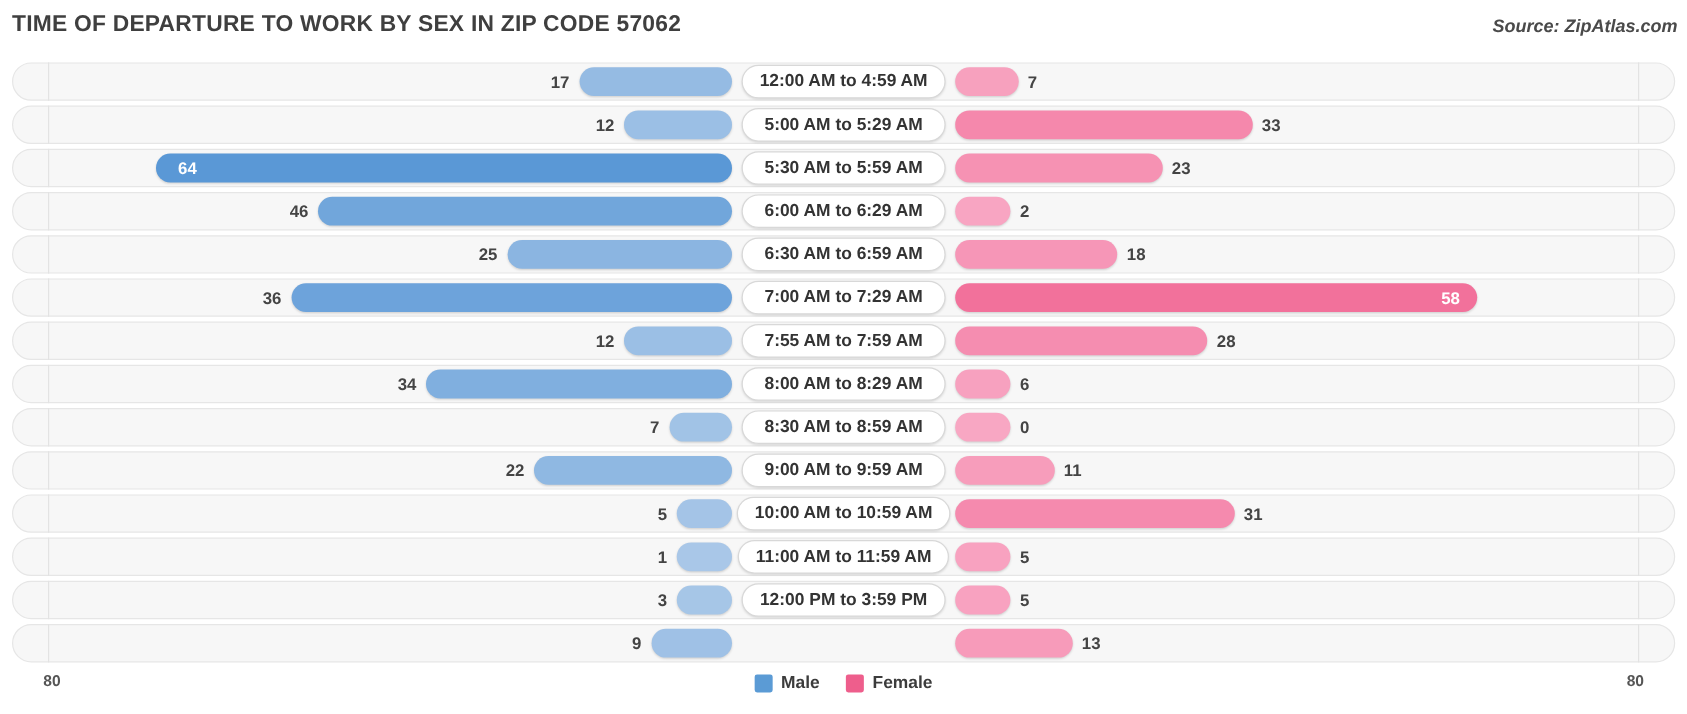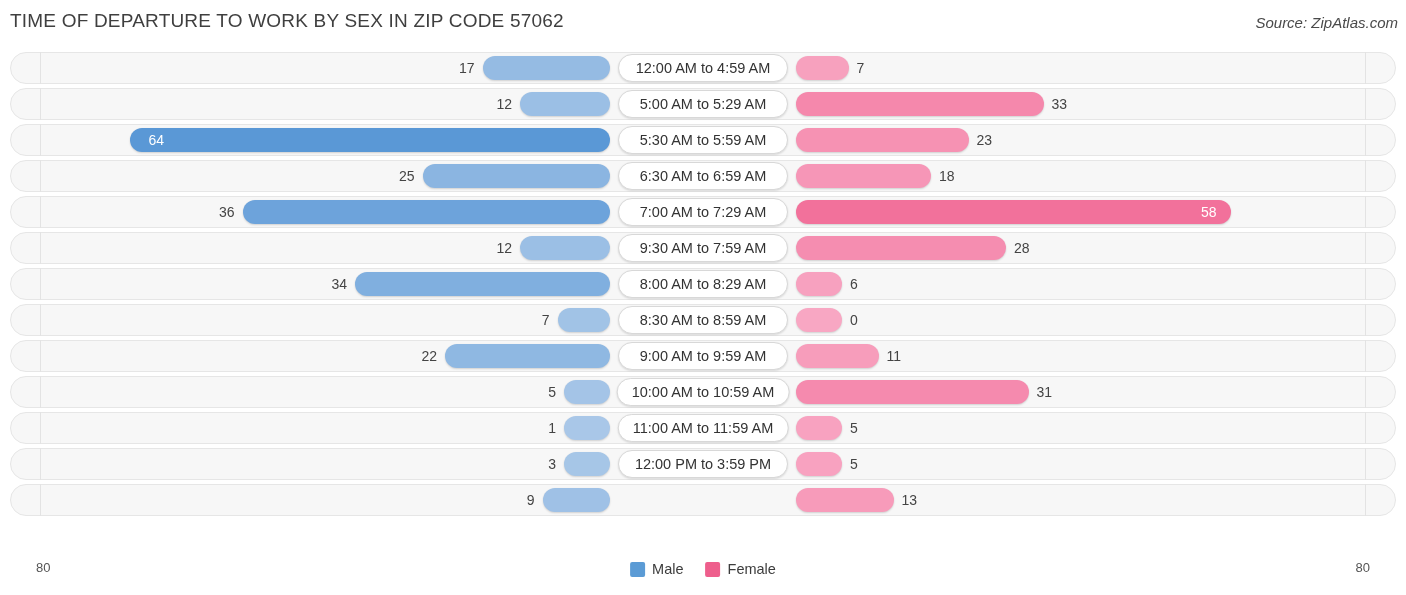--- a/index.html
+++ b/index.html
@@ -3,21 +3,21 @@
 <meta charset="utf-8">
 <style>
   html,body{margin:0;padding:0;}
   body{
     width:1406px;height:595px;
     background:#ffffff;
     font-family:"Liberation Sans", sans-serif;
     color:#3c3c3c;
     overflow:hidden;
   }
-  #chart-root{position:relative;width:1406px;height:595px;}
+  #chart-root{position:relative;width:1406px;height:595px;font-weight:bold;}
 
   .title{
     position:absolute;left:10px;top:10px;
     font-size:19px;letter-spacing:.2px;color:#3f3f3f;
     white-space:nowrap;
   }
   .source{
     position:absolute;right:8px;top:14px;
     font-size:15px;font-style:italic;color:#4a4a4a;
     white-space:nowrap;
@@ -141,20 +141,30 @@
         <div class="bar male" style="width: 480px; background: rgb(90, 152, 214);"></div>
         <div class="bar female" style="width: 172.5px; background: rgb(246, 146, 179);"></div>
         <div class="val inside" style="right: 50%; margin-right: 539px;">64</div>
         <div class="val female-out" style="margin-left: 265.5px;">23</div>
         <div class="catpill">5:30 AM to 5:59 AM</div>
       </div>
       <div class="row">
         <div class="track"></div>
         <div class="axisline axis-left"></div>
         <div class="axisline axis-right"></div>
+        <div class="bar male" style="width: 345px; background: rgb(113, 166, 219);"></div>
+        <div class="bar female" style="width: 46px; background: rgb(248, 165, 194);"></div>
+        <div class="val male-out" style="margin-right: 438px;">46</div>
+        <div class="val female-out" style="margin-left: 139px;">2</div>
+        <div class="catpill">6:00 AM to 6:29 AM</div>
+      </div>
+      <div class="row">
+        <div class="track"></div>
+        <div class="axisline axis-left"></div>
+        <div class="axisline axis-right"></div>
         <div class="bar male" style="width: 187.5px; background: rgb(139, 181, 225);"></div>
         <div class="bar female" style="width: 135px; background: rgb(246, 150, 183);"></div>
         <div class="val male-out" style="margin-right: 280.5px;">25</div>
         <div class="val female-out" style="margin-left: 228px;">18</div>
         <div class="catpill">6:30 AM to 6:59 AM</div>
       </div>
       <div class="row">
         <div class="track"></div>
         <div class="axisline axis-left"></div>
         <div class="axisline axis-right"></div>
@@ -165,21 +175,21 @@
         <div class="catpill">7:00 AM to 7:29 AM</div>
       </div>
       <div class="row">
         <div class="track"></div>
         <div class="axisline axis-left"></div>
         <div class="axisline axis-right"></div>
         <div class="bar male" style="width: 90px; background: rgb(155, 191, 229);"></div>
         <div class="bar female" style="width: 210px; background: rgb(245, 141, 176);"></div>
         <div class="val male-out" style="margin-right: 183px;">12</div>
         <div class="val female-out" style="margin-left: 303px;">28</div>
-        <div class="catpill">9:30 AM to 7:59 AM</div>
+        <div class="catpill">7:55 AM to 7:59 AM</div>
       </div>
       <div class="row">
         <div class="track"></div>
         <div class="axisline axis-left"></div>
         <div class="axisline axis-right"></div>
         <div class="bar male" style="width: 255px; background: rgb(128, 175, 223);"></div>
         <div class="bar female" style="width: 46px; background: rgb(247, 161, 191);"></div>
         <div class="val male-out" style="margin-right: 348px;">34</div>
         <div class="val female-out" style="margin-left: 139px;">6</div>
         <div class="catpill">8:00 AM to 8:29 AM</div>

